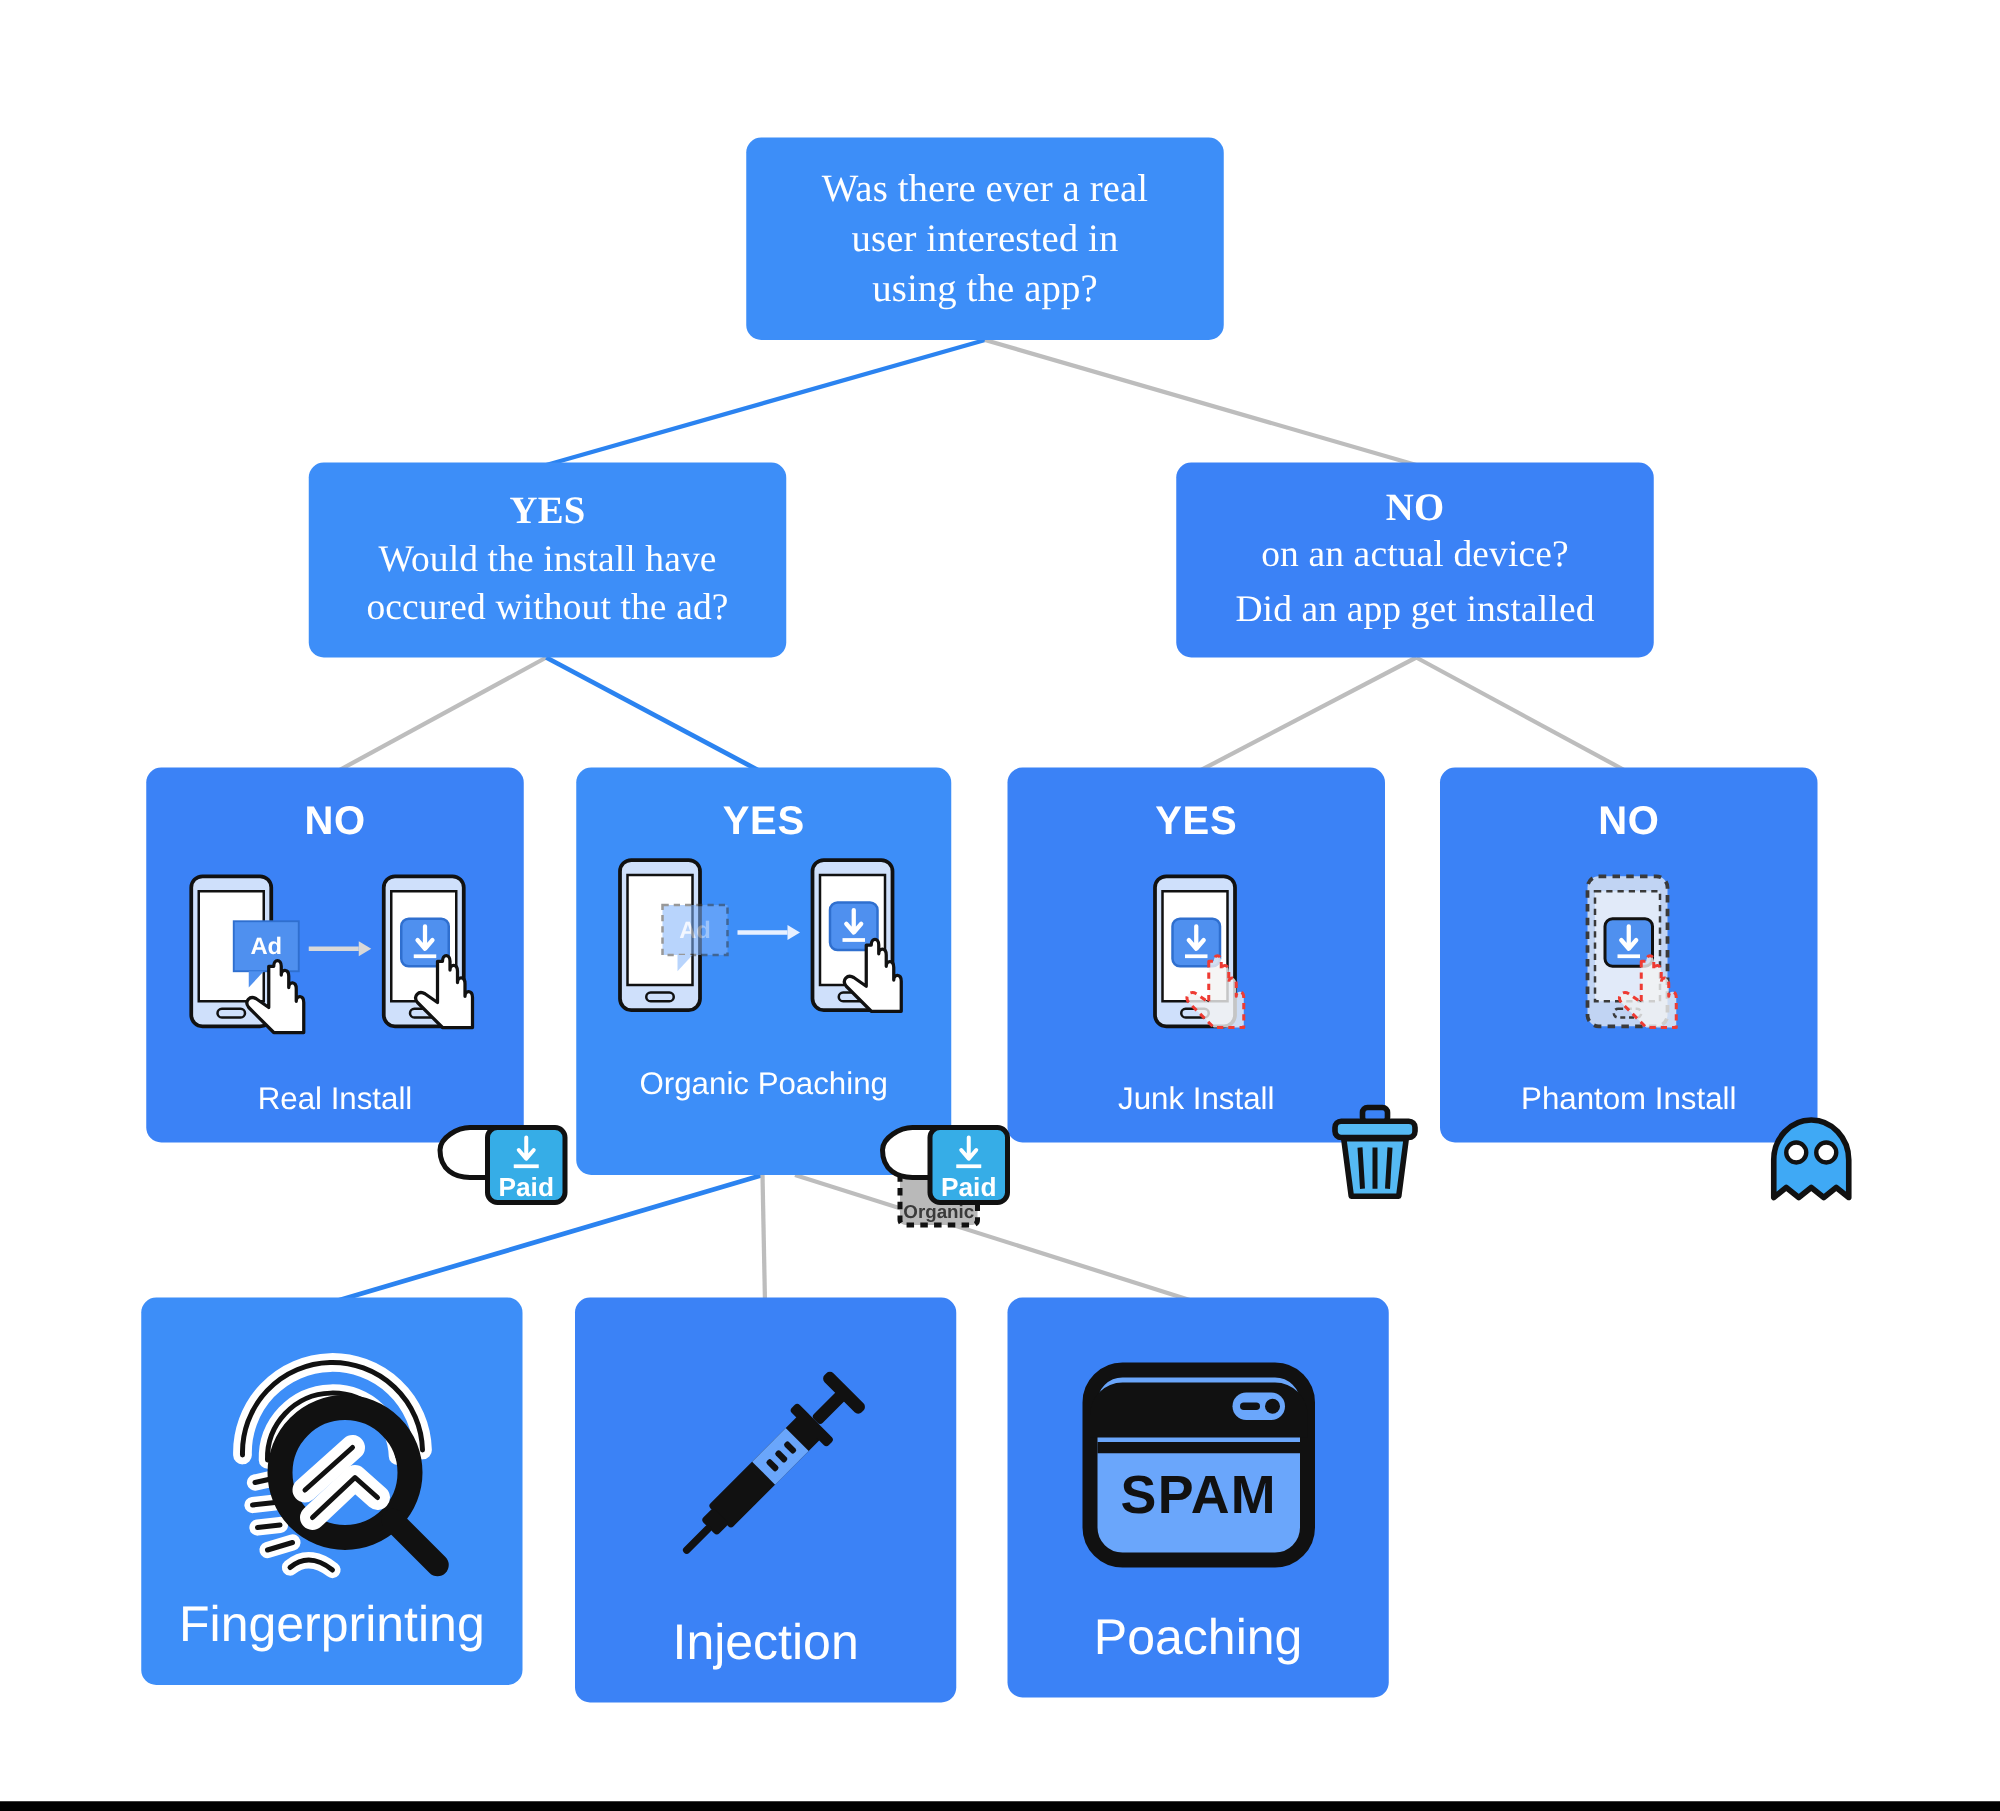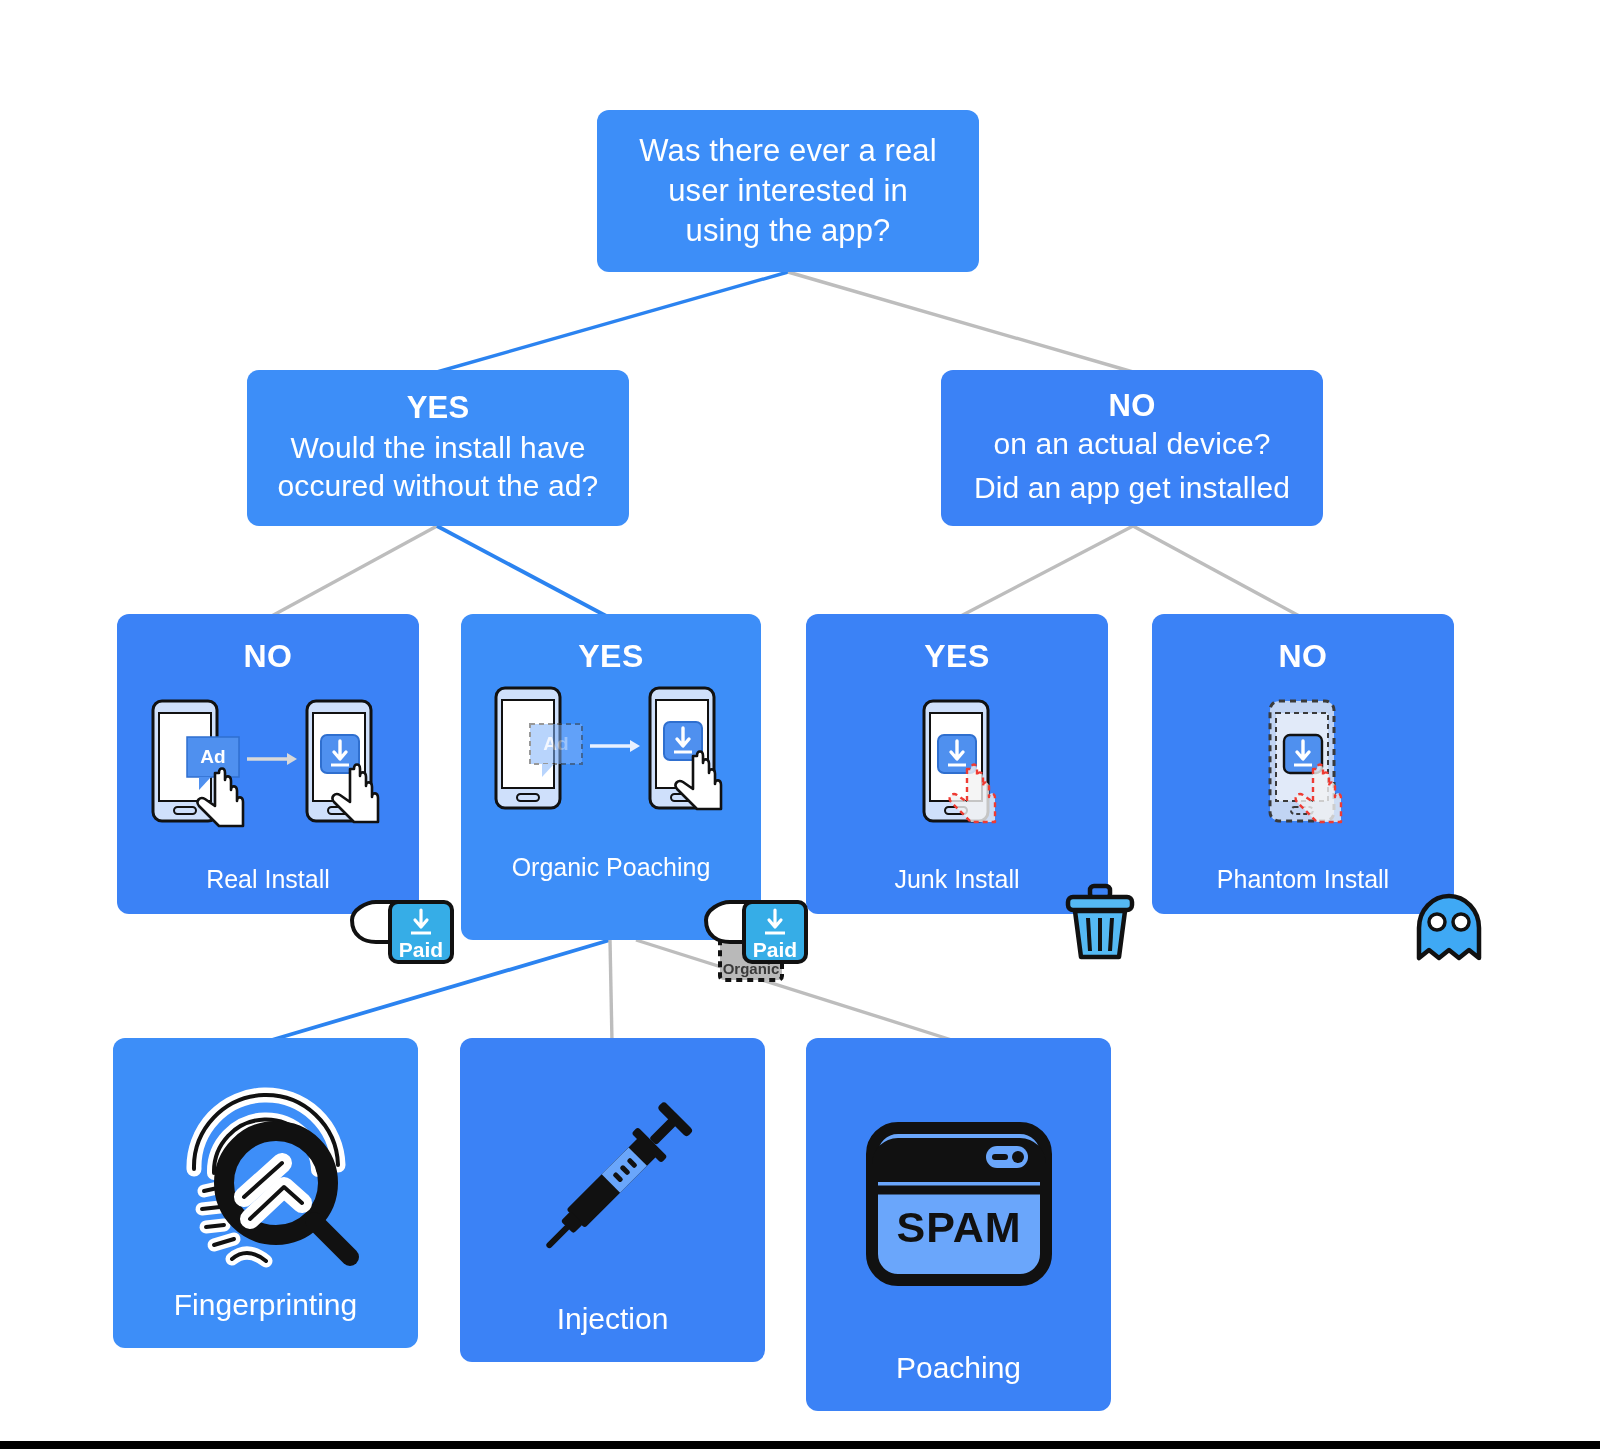--- a/index.html
+++ b/index.html
@@ -23,39 +23,39 @@
     z-index:3;
     display:flex;
     flex-direction:column;
     align-items:center;
     color:#ffffff;
   }
   .node.blue{background:#3d8ef8;}
   .node.gray{background:#3b82f6;}
 
   
-  .qnode{justify-content:center;text-align:right;padding:0 18px;}
+  .qnode{justify-content:center;text-align:right;padding:0 18px;font-family:Liberation Serif, serif;}
   .qnode .qtitle{
     font-size:31px;font-weight:700;line-height:1.18;letter-spacing:.2px;
   }
   .qnode .qtext{
     font-size:30px;font-weight:400;line-height:1.28;letter-spacing:.1px;
   }
   .qnode .qtext.big{font-size:31px;}
 
   
   .icard{padding-top:26px;padding-bottom:18px;justify-content:flex-start;}
   .icard .ans{font-size:32px;font-weight:700;letter-spacing:.5px;line-height:1;}
   .icard .art{flex:1 1 auto;display:flex;align-items:center;justify-content:center;width:100%;}
   .icard .cap{font-size:25px;font-weight:400;line-height:1;padding-bottom:4px;}
 
   
   .mcard{justify-content:center;padding:18px;}
   .mcard .art{flex:1 1 auto;display:flex;align-items:center;justify-content:center;width:100%;}
-  .mcard .cap{font-size:30px;font-weight:400;line-height:1;padding-bottom:10px;}
+  .mcard .cap{font-size:40px;font-weight:400;line-height:1;padding-bottom:10px;}
 
   
   .float{position:absolute;z-index:6;}
 
   .bottombar{position:absolute;left:0;top:1441px;width:1600px;height:8px;background:#000;z-index:9;}
 
   svg{display:block;overflow:visible;}
 </style>
 </head>
 <body>
@@ -314,21 +314,21 @@
           <rect x="155" y="86" width="30" height="10" rx="3" fill="#111"></rect>
           <rect x="182" y="70" width="10" height="42" rx="4" fill="#111"></rect>
           <rect x="34" y="82" width="14" height="18" rx="3" fill="#111"></rect>
           <rect x="6" y="88" width="30" height="6" rx="3" fill="#111"></rect>
         </g>
       </svg>
     </div>
     <div class="cap">Injection</div>
   </div>
 
-  <div class="node gray mcard" style="left:806px;top:1038px;width:305px;height:373px;">
+  <div class="node gray mcard" style="left:806px;top:1038px;width:305px;height:320px;">
     <div class="art">
       <svg width="190" height="170" viewBox="0 0 190 170">
         <rect x="8" y="8" width="174" height="152" rx="26" fill="#6aa6fb" stroke="#111" stroke-width="12"></rect>
         <path d="M8 44 a26 26 0 0 1 26 -26 l122 0 a26 26 0 0 1 26 26 l0 18 l-174 0 Z" fill="#111"></path>
         <rect x="122" y="26" width="42" height="22" rx="11" fill="#6aa6fb"></rect>
         <rect x="128" y="34" width="16" height="6" rx="3" fill="#111"></rect>
         <circle cx="154" cy="37" r="6" fill="#111"></circle>
         <line x1="14" y1="70" x2="176" y2="70" stroke="#111" stroke-width="9"></line>
         <text x="95" y="122" font-family="'Liberation Sans',sans-serif" font-size="43" font-weight="700" fill="#111" text-anchor="middle" letter-spacing="1">SPAM</text>
       </svg>

